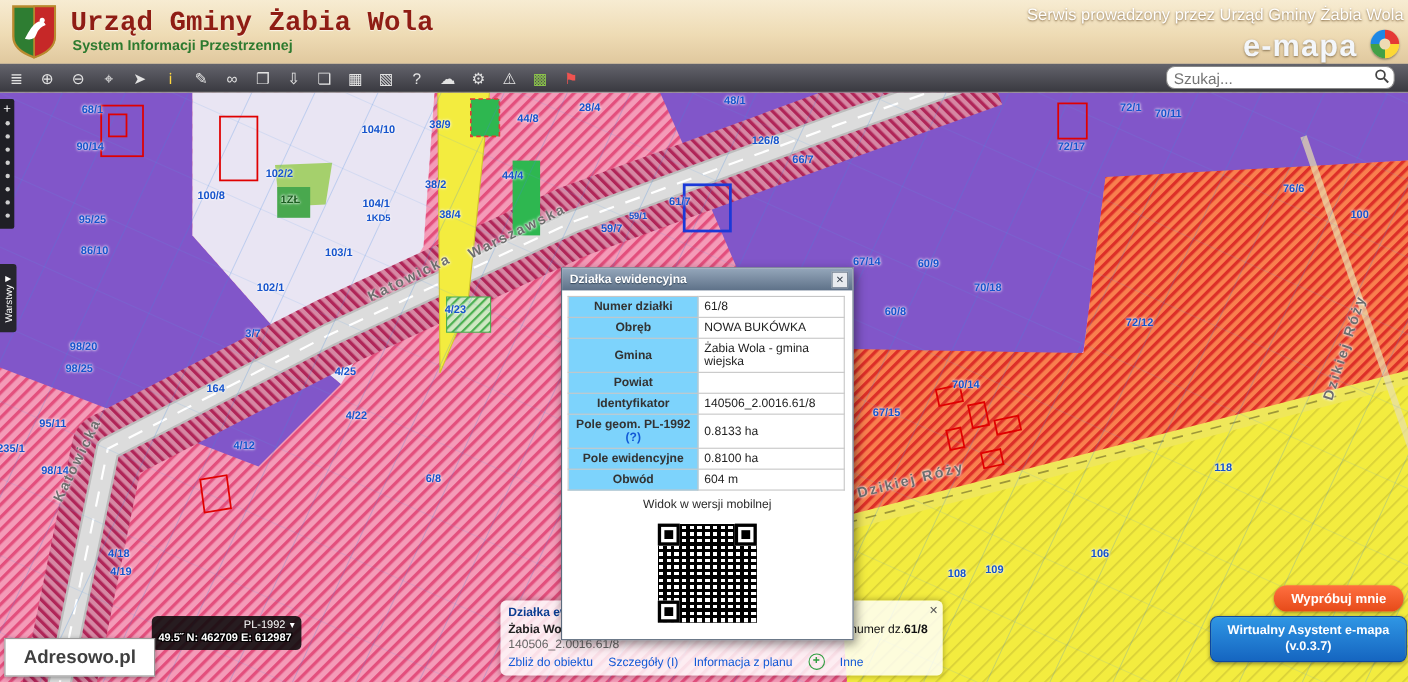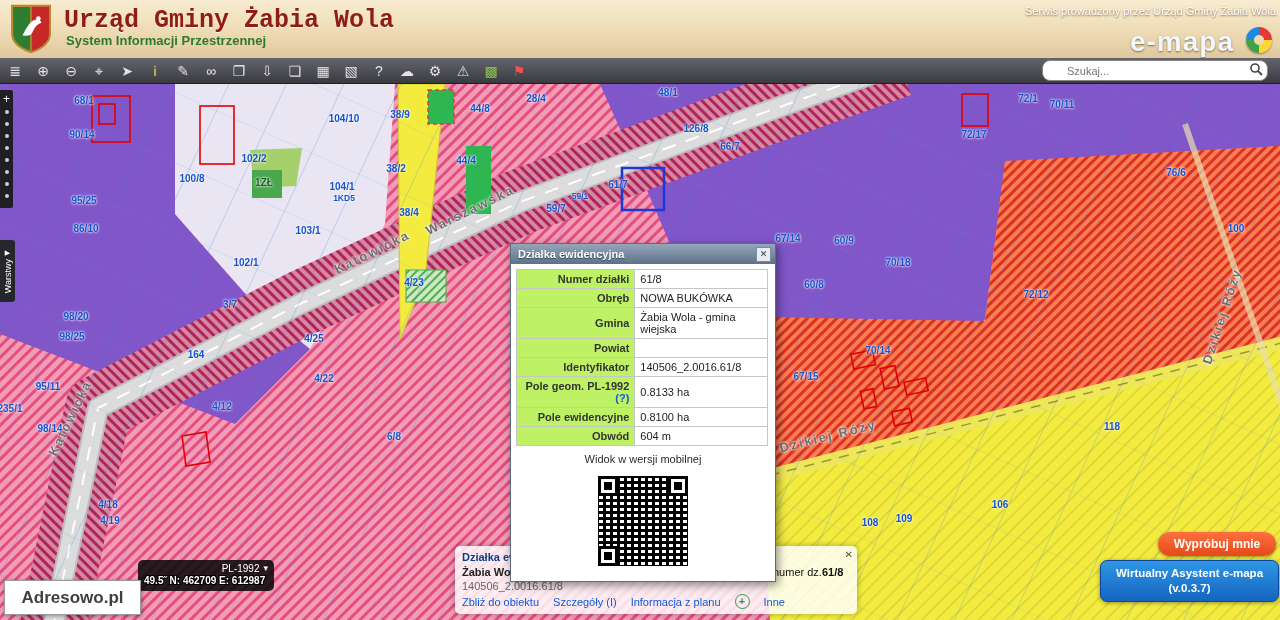--- a/index.html
+++ b/index.html
@@ -7,38 +7,38 @@
        font-family:"Liberation Sans",sans-serif;background:#fff;}
 
   
   #header{position:absolute;left:0;top:0;width:1280px;height:58px;
     background:linear-gradient(180deg,#f7ecd2 0%,#eedbb4 55%,#e0c89e 100%);
     border-bottom:1px solid #b9a070;z-index:20;}
   #herb{position:absolute;left:10px;top:3px;width:42px;height:52px;}
   #app-title{position:absolute;left:64px;top:6px;font-family:Liberation Mono, monospace;
     font-size:25px;font-weight:bold;color:#8f1d14;text-shadow:0 1px 1px rgba(255,255,255,.7);}
   #app-subtitle{position:absolute;left:66px;top:33px;font-size:13px;font-weight:bold;color:#2d7a2f;}
-  #service-note{position:absolute;right:4px;top:5px;font-size:11px;color:#fff;
+  #service-note{position:absolute;right:4px;top:5px;font-size:15px;color:#fff;
     text-shadow:0 1px 2px rgba(93,60,20,.8);}
   #emapa-brand{position:absolute;right:46px;top:26px;font-size:28px;font-weight:bold;
     color:#f3f6fa;letter-spacing:1px;text-shadow:0 1px 2px rgba(90,70,40,.7);}
   #emapa-logo{position:absolute;right:8px;top:27px;width:26px;height:26px;border-radius:50%;
     background:conic-gradient(#e53935 0 25%,#fdd835 0 50%,#43a047 0 75%,#1e88e5 0 100%);
     box-shadow:0 1px 2px rgba(0,0,0,.4);}
   #emapa-logo::after{content:"";position:absolute;left:8px;top:8px;width:10px;height:10px;
     border-radius:50%;background:#eedbb4;}
 
   
   #toolbar{position:absolute;left:0;top:58px;width:1280px;height:26px;
     background:linear-gradient(180deg,#64646c,#3a3a41);border-bottom:1px solid #1e1e22;
     display:flex;align-items:center;padding:0 6px;box-sizing:border-box;gap:10px;z-index:20;}
   .tool{width:18px;text-align:center;font-size:14px;line-height:20px;color:#e3e3e3;cursor:pointer;}
   #search-wrap{margin-left:auto;position:relative;margin-right:6px;}
   #search-input{width:178px;height:17px;border:1px solid #888;border-radius:8px;
-    font-size:11px;padding:1px 22px 1px 24px;color:#333;outline:none;}
+    font-size:14px;padding:1px 22px 1px 6px;color:#333;outline:none;}
   #search-icon{position:absolute;right:5px;top:2px;width:14px;height:14px;}
 
   
   #map{position:absolute;left:0;top:84px;width:1280px;height:536px;overflow:hidden;z-index:1;}
   #map svg{position:absolute;left:0;top:0;z-index:1;}
   #map-labels{position:absolute;left:0;top:0;width:1280px;height:536px;z-index:3;pointer-events:none;}
   .parcel{position:absolute;font-size:10px;font-weight:bold;color:#1553cc;white-space:nowrap;
     transform:translate(-50%,-50%);
     text-shadow:0 0 2px rgba(255,255,255,.95),0 0 3px rgba(255,255,255,.9);}
   .parcel.small{font-size:8.5px;}
@@ -61,21 +61,21 @@
   
   #popup{position:absolute;left:510px;top:243px;width:264px;background:#fff;z-index:10;
     border:1px solid #5c6b7d;box-shadow:2px 3px 9px rgba(0,0,0,.45);}
   #popup-titlebar{height:20px;background:linear-gradient(180deg,#94a6ba,#5e7188);
     display:flex;align-items:center;padding:0 4px 0 7px;}
   #popup-title{flex:1;font-size:11px;font-weight:bold;color:#fff;text-shadow:0 1px 1px #33475c;}
   .close-box{width:13px;height:13px;background:#e8ebef;border:1px solid #7d8a99;color:#37424f;
     font-size:9px;line-height:12px;text-align:center;cursor:pointer;}
   #popup-table{border-collapse:collapse;margin:5px;width:252px;}
   #popup-table td{border:1px solid #c6c6c6;font-size:11px;padding:3px 5px;vertical-align:middle;}
-  #popup-table td.lbl{background:#bef264;font-weight:bold;color:#333;text-align:right;width:112px;}
+  #popup-table td.lbl{background:#7dd3fc;font-weight:bold;color:#333;text-align:center;width:112px;}
   #popup-table td.val{color:#222;width:124px;}
   .qlink{color:#1158d6;cursor:pointer;}
   #mobile-link{display:block;text-align:center;font-size:11px;color:#2b2b2b;margin:7px 0 2px;cursor:pointer;}
   .qr{width:90px;height:90px;margin:8px auto 12px;position:relative;background:#fff;
     background-image:
       repeating-linear-gradient(90deg,#000 0 3px,transparent 3px 7px),
       repeating-linear-gradient(0deg,#000 0 3px,transparent 3px 6px);
     background-clip:content-box;padding:2px;border:1px solid #fff;}
   .qr i{position:absolute;width:20px;height:20px;background:#fff;border:3px solid #000;box-sizing:border-box;}
   .qr i::after{content:"";position:absolute;inset:3px;background:#000;}
@@ -248,21 +248,21 @@
       <div class="parcel" style="left: 480px; top: 24px;">44/8</div>
       <div class="parcel" style="left: 536px; top: 14px;">28/4</div>
       <div class="parcel" style="left: 668px; top: 8px;">48/1</div>
       <div class="parcel" style="left: 696px; top: 44px;">126/8</div>
       <div class="parcel" style="left: 730px; top: 62px;">66/7</div>
       <div class="parcel" style="left: 254px; top: 74px;">102/2</div>
       <div class="parcel" style="left: 192px; top: 94px;">100/8</div>
       <div class="parcel" style="left: 396px; top: 84px;">38/2</div>
       <div class="parcel" style="left: 342px; top: 102px;">104/1</div>
       <div class="parcel small" style="left: 344px; top: 114px;">1KD5</div>
-      <div class="parcel" style="left: 400px; top: 128px; padding-left: 18px;">38/4</div>
+      <div class="parcel" style="left: 400px; top: 112px; padding-left: 18px;">38/4</div>
       <div class="parcel" style="left: 84px; top: 116px;">95/25</div>
       <div class="parcel" style="left: 86px; top: 144px;">86/10</div>
       <div class="parcel green" style="left: 264px; top: 98px;">1ZŁ</div>
       <div class="parcel" style="left: 618px; top: 100px;">61/7</div>
       <div class="parcel small" style="left: 580px; top: 112px;">59/1</div>
       <div class="parcel" style="left: 556px; top: 124px;">59/7</div>
       <div class="parcel" style="left: 788px; top: 154px;">67/14</div>
       <div class="parcel" style="left: 844px; top: 156px;">60/9</div>
       <div class="parcel" style="left: 898px; top: 178px;">70/18</div>
       <div class="parcel" style="left: 814px; top: 200px;">60/8</div>
@@ -282,21 +282,21 @@
       <div class="parcel" style="left: 394px; top: 352px;">6/8</div>
       <div class="parcel" style="left: 108px; top: 420px;">4/18</div>
       <div class="parcel" style="left: 110px; top: 436px;">4/19</div>
       <div class="parcel" style="left: 878px; top: 266px;">70/14</div>
       <div class="parcel" style="left: 806px; top: 292px;">67/15</div>
       <div class="parcel" style="left: 1028px; top: 14px;">72/1</div>
       <div class="parcel" style="left: 1062px; top: 20px;">70/11</div>
       <div class="parcel" style="left: 974px; top: 50px;">72/17</div>
       <div class="parcel" style="left: 1176px; top: 40px; margin-top: 48px;">76/6</div>
       <div class="parcel" style="left: 1036px; top: 210px;">72/12</div>
-      <div class="parcel" style="left: 1236px; top: 144px; text-align: center;">100</div>
+      <div class="parcel" style="left: 1236px; top: 112px; text-align: center;">100</div>
       <div class="parcel" style="left: 1112px; top: 342px;">118</div>
       <div class="parcel" style="left: 870px; top: 438px;">108</div>
       <div class="parcel" style="left: 904px; top: 434px;">109</div>
       <div class="parcel" style="left: 1000px; top: 420px;">106</div>
       <div class="parcel" style="left: 466px; top: 76px;">44/4</div>
       <div class="road-label" style="left: 470px; top: 126px; transform: translate(-50%, -50%) rotate(-26deg);">Warszawska</div>
       <div class="road-label" style="left: 372px; top: 168px; transform: translate(-50%, -50%) rotate(-26deg);">Katowicka</div>
       <div class="road-label" style="left: 70px; top: 334px; transform: translate(-50%, -50%) rotate(-64deg);">Katowicka</div>
       <div class="road-label" style="left: 828px; top: 352px; transform: translate(-50%, -50%) rotate(-14deg);">Dzikiej Róży</div>
       <div class="road-label" style="left: 1222px; top: 232px; transform: translate(-50%, -50%) rotate(-72deg);">Dzikiej Róży</div>

